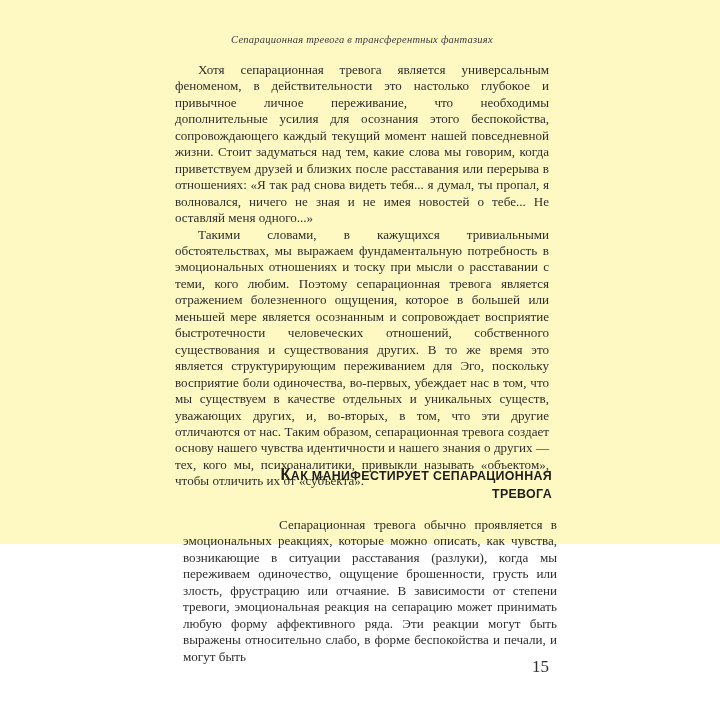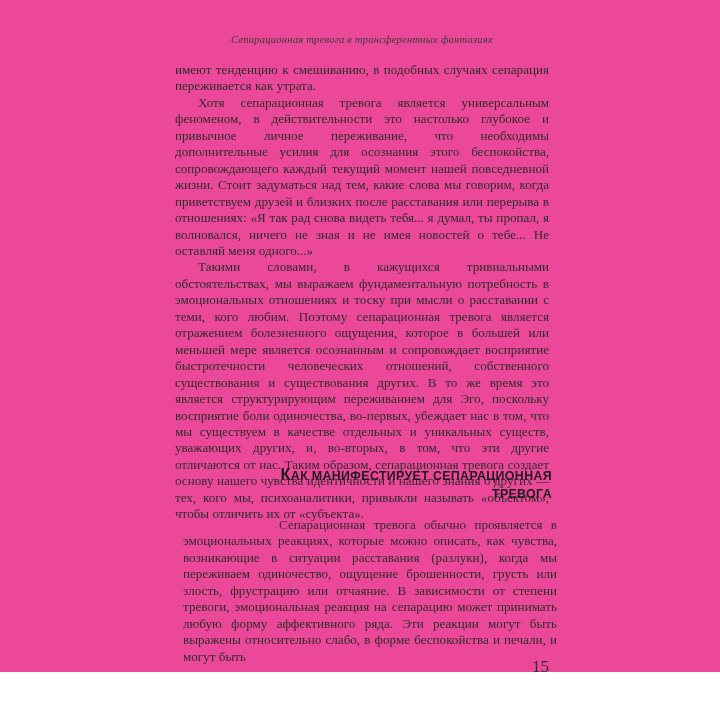--- a/index.html
+++ b/index.html
@@ -13,22 +13,22 @@
     height: 720px;
     overflow: hidden;
     font-family: "Liberation Serif", "DejaVu Serif", serif;
     color: #2b2b2b;
     -webkit-font-smoothing: antialiased;
   }
 
   .page {
     position: relative;
     width: 720px;
-    height: 672px;
-    background: #ec4899;
+    height: 544px;
+    background: #fef9c3;
     box-sizing: border-box;
   }
 
   
   .running-header {
     position: absolute;
     left: 175px;
     top: 34px;
     width: 374px;
     text-align: center;
@@ -112,21 +112,20 @@
   }
 </style>
 </head>
 <body>
 
 <div class="page">
 
   <div class="running-header">Сепарационная тревога в трансферентных фантазиях</div>
 
   <div class="text-column">
-    <p class="para indent-none">имеют тенденцию к смешиванию, в подобных случаях сепарация переживается как утрата.</p>
     <p class="para indent-normal">Хотя сепарационная тревога является универсальным феноменом, в действительности это настолько глубокое и привычное личное переживание, что необходимы дополнительные усилия для осознания этого беспокойства, сопровождающего каждый текущий момент нашей повседневной жизни. Стоит задуматься над тем, какие слова мы говорим, когда приветствуем друзей и близких после расставания или перерыва в отношениях: «Я так рад снова видеть тебя... я думал, ты пропал, я волновался, ничего не зная и не имея новостей о тебе... Не оставляй меня одного...»</p>
     <p class="para indent-normal">Такими словами, в кажущихся тривиальными обстоятельствах, мы выражаем фундаментальную потребность в эмоциональных отношениях и тоску при мысли о расставании с теми, кого любим. Поэтому сепарационная тревога является отражением болезненного ощущения, которое в большей или меньшей мере является осознанным и сопровождает восприятие быстротечности человеческих отношений, собственного существования и существования других. В то же время это является структурирующим переживанием для Эго, поскольку восприятие боли одиночества, во-первых, убеждает нас в том, что мы существуем в качестве отдельных и уникальных существ, уважающих других, и, во-вторых, в том, что эти другие отличаются от нас. Таким образом, сепарационная тревога создает основу нашего чувства идентичности и нашего знания о других — тех, кого мы, психоаналитики, привыкли называть «объектом», чтобы отличить их от «субъекта».</p>
   </div>
 
   <h2 class="section-heading"><span class="cap">К</span><span>АК МАНИФЕСТИРУЕТ СЕПАРАЦИОННАЯ</span><br><span>ТРЕВОГА</span></h2>
 
   <div class="text-column-lower">
     <p class="para indent-wide">Сепарационная тревога обычно проявляется в эмоциональных реакциях, которые можно описать, как чувства, возникающие в ситуации расставания (разлуки), когда мы переживаем одиночество, ощущение брошенности, грусть или злость, фрустрацию или отчаяние. В зависимости от степени тревоги, эмоциональная реакция на сепарацию может принимать любую форму аффективного ряда. Эти реакции могут быть выражены относительно слабо, в форме беспокойства и печали, и могут быть</p>
   </div>
 

